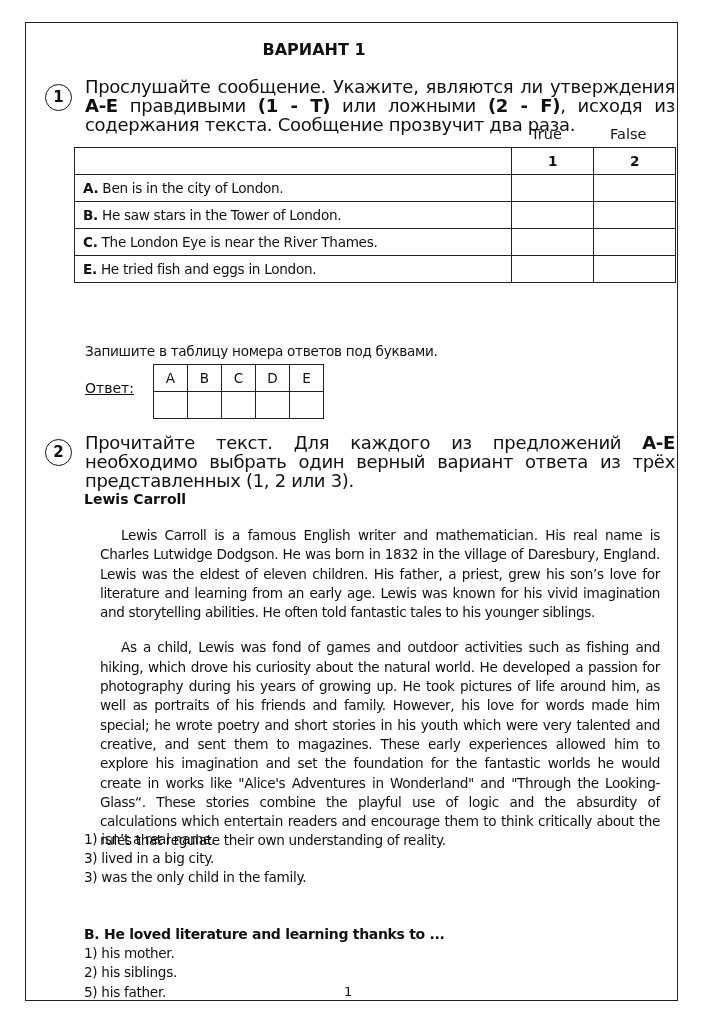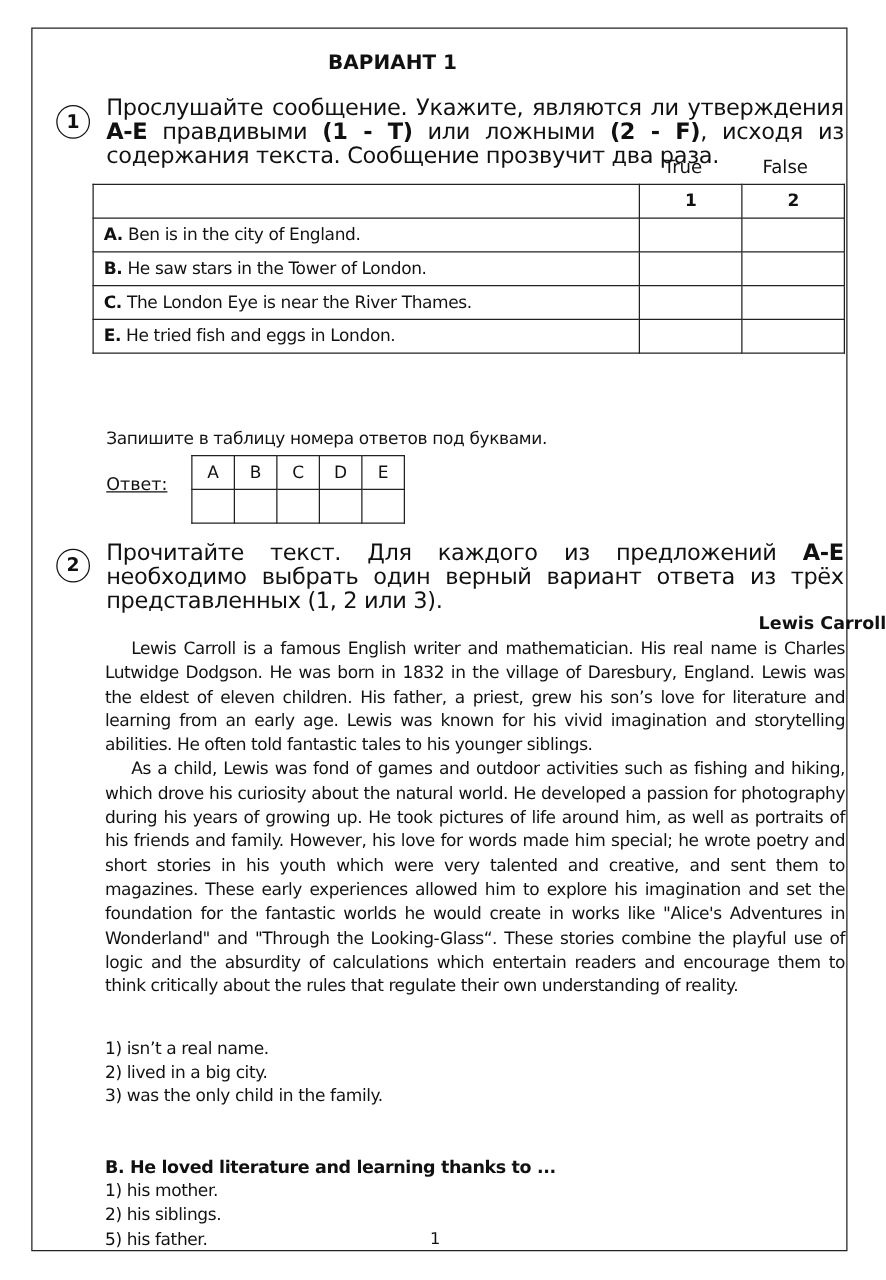--- a/index.html
+++ b/index.html
@@ -19,24 +19,24 @@
   table.tf { position: absolute; left: 74px; top: 147px; width: 602px; border-collapse: collapse;
              font-size: 13.6px; letter-spacing: -0.3px; }
   table.tf td { border: 1.5px solid #222; height: 27px; padding: 0 8px; box-sizing: border-box; }
   table.tf td.num { text-align: center; font-weight: bold; width: 82px; }
   table.tf td.cell { width: 82px; }
   .write-note { position: absolute; left: 85px; top: 343px; font-size: 13.6px; letter-spacing:-0.3px; }
   .answer-label { position: absolute; left: 85px; top: 380px; font-size: 14px; text-decoration: underline; }
   table.ans { position: absolute; left: 153px; top: 364px; border-collapse: collapse; font-size: 13.6px; }
   table.ans td { border: 1.5px solid #222; width: 34px; height: 27px; text-align: center; padding: 0; box-sizing: border-box; }
   .passage-title { position: absolute; left: 0; width: 709px; top: 491px; padding-left: 84px; box-sizing: border-box;
-                   text-align: right; font-weight: bold; font-size: 14px; }
+                   text-align: left; font-weight: bold; font-size: 14px; }
   .passage { position: absolute; left: 84px; width: 592px; font-size: 13.6px; line-height: 19.3px;
              text-align: justify; letter-spacing: -0.35px; }
-  .passage p { margin: 0; text-indent: 21px; }
+  .passage p { margin: 16px; text-indent: 21px; }
   .q { position: absolute; left: 84px; width: 592px; font-size: 13.6px; line-height: 19.2px; letter-spacing: -0.3px; }
   .q .qh { font-weight: bold; font-size: 14px; }
   .page-num { position: absolute; left: 344px; top: 984px; font-size: 13px; }
 </style>
 </head>
 <body>
 
 <div class="frame"></div>
 
 <div class="title">ВАРИАНТ 1</div>
@@ -50,21 +50,21 @@
 <div class="tf-head" style="left:610px;">False</div>
 
 <table class="tf">
   <tbody>
       <tr>
     <td></td>
     <td class="num">1</td>
     <td class="num">2</td>
   </tr>
   <tr>
-    <td><b>A.</b><span> Ben is in the city of England.</span></td>
+    <td><b>A.</b><span> Ben is in the city of London.</span></td>
     <td class="cell"></td>
     <td class="cell"></td>
   </tr>
   <tr>
     <td><b>B.</b><span> He saw stars in the Tower of London.</span></td>
     <td class="cell"></td>
     <td class="cell"></td>
   </tr>
   <tr>
     <td><b>C.</b><span> The London Eye is near the River Thames.</span></td>
@@ -106,21 +106,21 @@
 </div>
 
 <div class="passage-title">Lewis Carroll</div>
 <div class="passage" style="top:510px;">
   <p>Lewis Carroll is a famous English writer and mathematician. His real name is Charles Lutwidge Dodgson. He was born in 1832 in the village of Daresbury, England. Lewis was the eldest of eleven children. His father, a priest, grew his son’s love for literature and learning from an early age. Lewis was known for his vivid imagination and storytelling abilities. He often told fantastic tales to his younger siblings.</p>
   <p>As a child, Lewis was fond of games and outdoor activities such as fishing and hiking, which drove his curiosity about the natural world. He developed a passion for photography during his years of growing up. He took pictures of life around him, as well as portraits of his friends and family. However, his love for words made him special; he wrote poetry and short stories in his youth which were very talented and creative, and sent them to magazines. These early experiences allowed him to explore his imagination and set the foundation for the fantastic worlds he would create in works like "Alice's Adventures in Wonderland" and "Through the Looking-Glass“. These stories combine the playful use of logic and the absurdity of calculations which entertain readers and encourage them to think critically about the rules that regulate their own understanding of reality.</p>
 </div>
 
 <div class="q" style="top:830px;">
   <div>1) isn’t a real name.</div>
-  <div>2) lived in a big city.</div>
+  <div>3) lived in a big city.</div>
   <div>3) was the only child in the family.</div>
 </div>
 
 <div class="q" style="top:925px;">
   <div class="qh">B. He loved literature and learning thanks to ...</div>
   <div>1) his mother.</div>
   <div>2) his siblings.</div>
   <div>5) his father.</div>
 </div>
 

